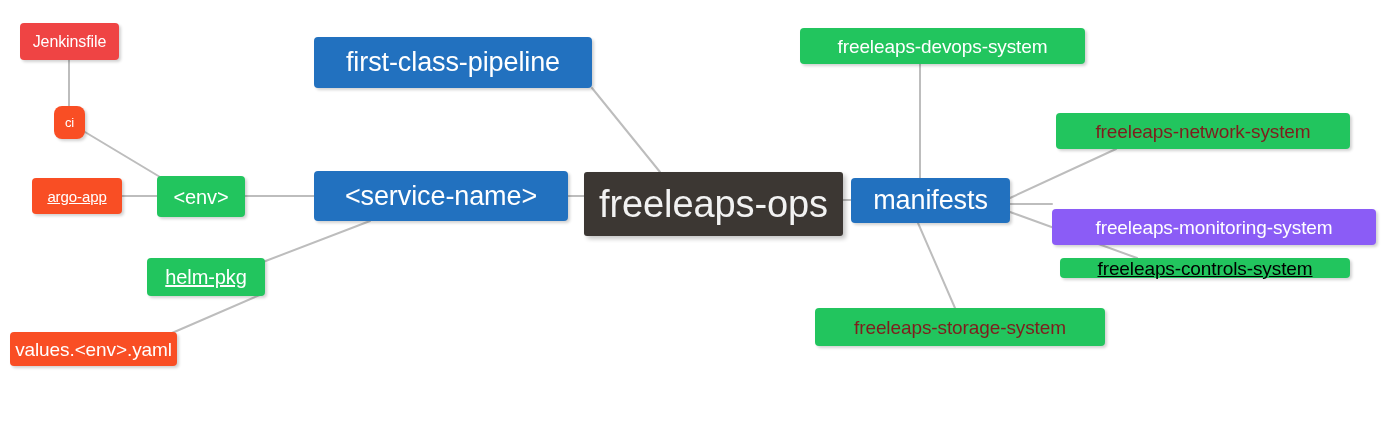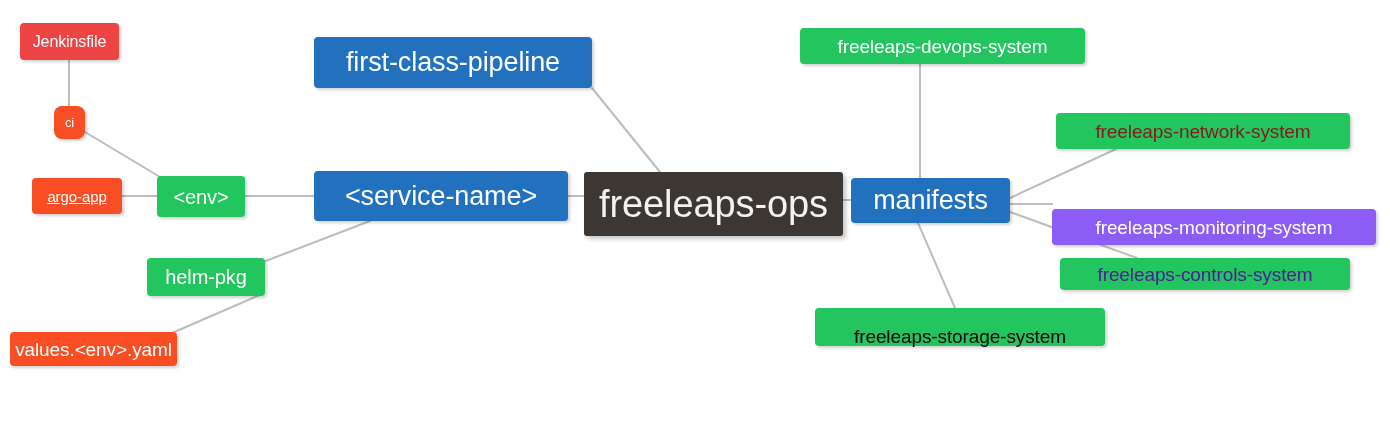--- a/index.html
+++ b/index.html
@@ -69,21 +69,21 @@
     </div>
     <div class="node" style="left: 54px; top: 106px; width: 31px; height: 33px; background: rgb(249, 78, 36); color: rgb(255, 255, 255); font-size: 13px; border-radius: 8px;">
       <span>ci</span>
     </div>
     <div class="node" style="left: 32px; top: 178px; width: 90px; height: 36px; background: rgb(249, 78, 36); color: rgb(255, 255, 255); font-size: 15px; text-decoration: underline;">
       <span>argo-app</span>
     </div>
     <div class="node" style="left: 157px; top: 176px; width: 88px; height: 41px; background: rgb(34, 197, 94); color: rgb(255, 255, 255); font-size: 20px;">
       <span>&lt;env&gt;</span>
     </div>
-    <div class="node" style="left: 147px; top: 258px; width: 118px; height: 38px; background: rgb(34, 197, 94); color: rgb(255, 255, 255); font-size: 20px;">
+    <div class="node" style="left: 147px; top: 258px; width: 118px; height: 38px; background: rgb(34, 197, 94); color: rgb(255, 255, 255); font-size: 20px; text-decoration: underline;">
       <span>helm-pkg</span>
     </div>
     <div class="node" style="left: 10px; top: 332px; width: 167px; height: 34px; background: rgb(249, 78, 36); color: rgb(255, 255, 255); font-size: 19px;">
       <span>values.&lt;env&gt;.yaml</span>
     </div>
     <div class="node" style="left: 314px; top: 37px; width: 278px; height: 51px; background: rgb(34, 113, 191); color: rgb(255, 255, 255); font-size: 27px;">
       <span>first-class-pipeline</span>
     </div>
     <div class="node" style="left: 314px; top: 171px; width: 254px; height: 50px; background: rgb(34, 113, 191); color: rgb(255, 255, 255); font-size: 27px; text-align: right;">
       <span>&lt;service-name&gt;</span>
@@ -96,19 +96,19 @@
     </div>
     <div class="node" style="left: 800px; top: 28px; width: 285px; height: 36px; background: rgb(34, 197, 94); color: rgb(255, 255, 255); font-size: 19px;">
       <span>freeleaps-devops-system</span>
     </div>
     <div class="node" style="left: 1056px; top: 113px; width: 294px; height: 36px; background: rgb(34, 197, 94); color: #7f1d1d; font-size: 19px;">
       <span>freeleaps-network-system</span>
     </div>
     <div class="node" style="left: 1052px; top: 186px; width: 324px; height: 36px; background: #8b5cf6; color: rgb(255, 255, 255); font-size: 19px; margin-top: 23px;">
       <span>freeleaps-monitoring-system</span>
     </div>
-    <div class="node" style="left: 1060px; top: 258px; width: 290px; height: 32px; background: rgb(34, 197, 94); color: #4c1d95; font-size: 19px;">
+    <div class="node" style="left: 1060px; top: 258px; width: 290px; height: 20px; background: rgb(34, 197, 94); color: #000000; font-size: 19px; text-decoration: underline;">
       <span>freeleaps-controls-system</span>
     </div>
-    <div class="node" style="left: 815px; top: 308px; width: 290px; height: 38px; background: rgb(34, 197, 94); color: #000000; font-size: 19px; align-items: flex-end;">
+    <div class="node" style="left: 815px; top: 308px; width: 290px; height: 38px; background: rgb(34, 197, 94); color: #7f1d1d; font-size: 19px;">
       <span>freeleaps-storage-system</span>
     </div>
   </div>
 
 </body></html>

